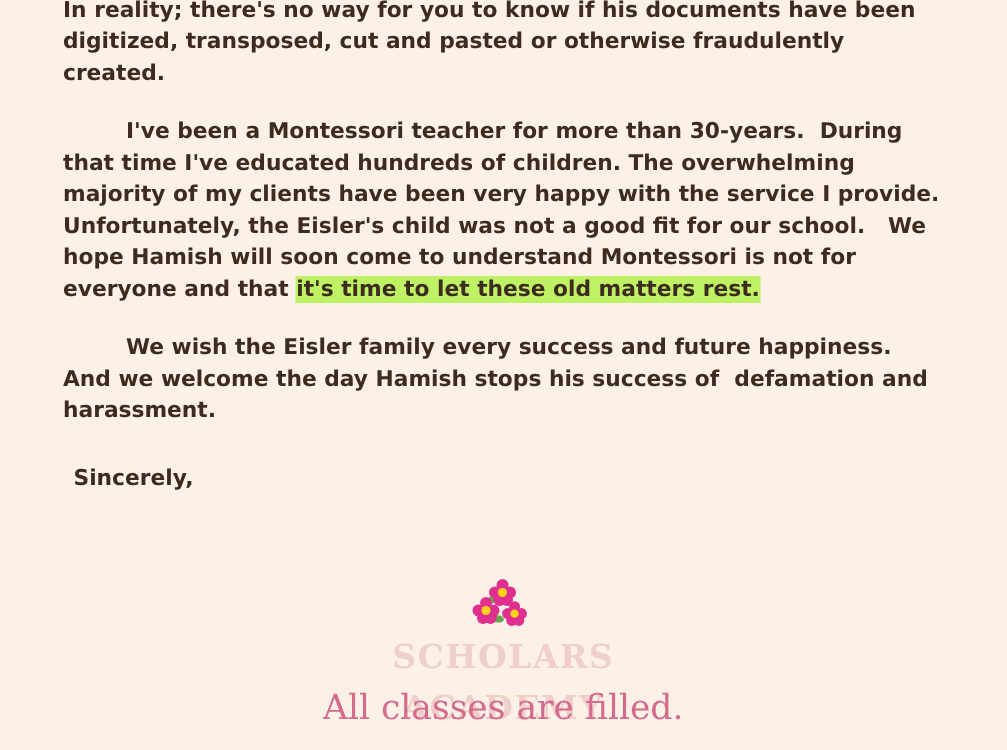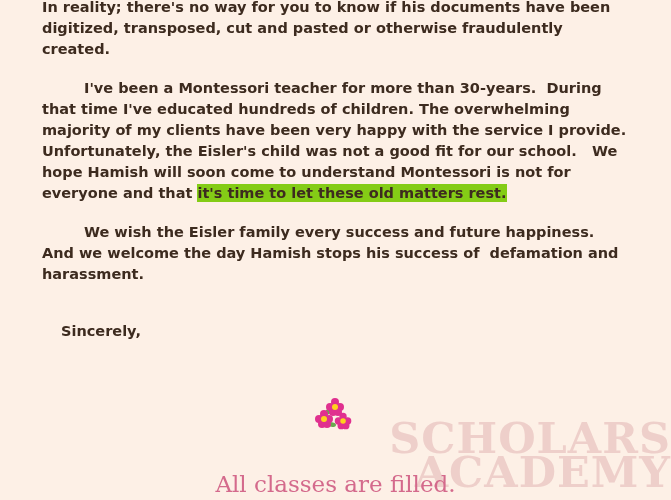--- a/index.html
+++ b/index.html
@@ -33,31 +33,31 @@
     white-space: pre-wrap;
   }
   .para.first {
     padding-top: 0;
     margin-top: -3px;
   }
   .indent-para {
     text-indent: 42px;
   }
   .highlight {
-    background: #84cc16;
+    background: #bef264;
     padding: 1px 0;
     box-decoration-break: clone;
     -webkit-box-decoration-break: clone;
   }
   .sign-block {
     margin: 0;
     padding-top: 2px;
   }
   .sign-line {
-    margin: 16px;
+    margin: 4px;
     line-height: 21px;
     padding-left: 3px;
   }
   .flower-wrap {
     text-align: center;
     margin-top: 56px;
     height: 44px;
   }
   .flower {
     display: inline-block;
@@ -115,24 +115,24 @@
     z-index: 2;
   }
   .notice div {
     margin: 0;
   }
   .watermark {
     position: absolute;
     left: 0;
     right: 0;
     bottom: 8px;
-    text-align: right;
+    text-align: center;
     font-family: "DejaVu Serif", serif;
     font-weight: bold;
-    font-size: 43px;
+    font-size: 22px;
     line-height: 34px;
     color: rgba(206, 132, 140, 0.30);
     letter-spacing: 1px;
     z-index: 1;
     pointer-events: none;
   }
 </style>
 </head>
 <body>
 

